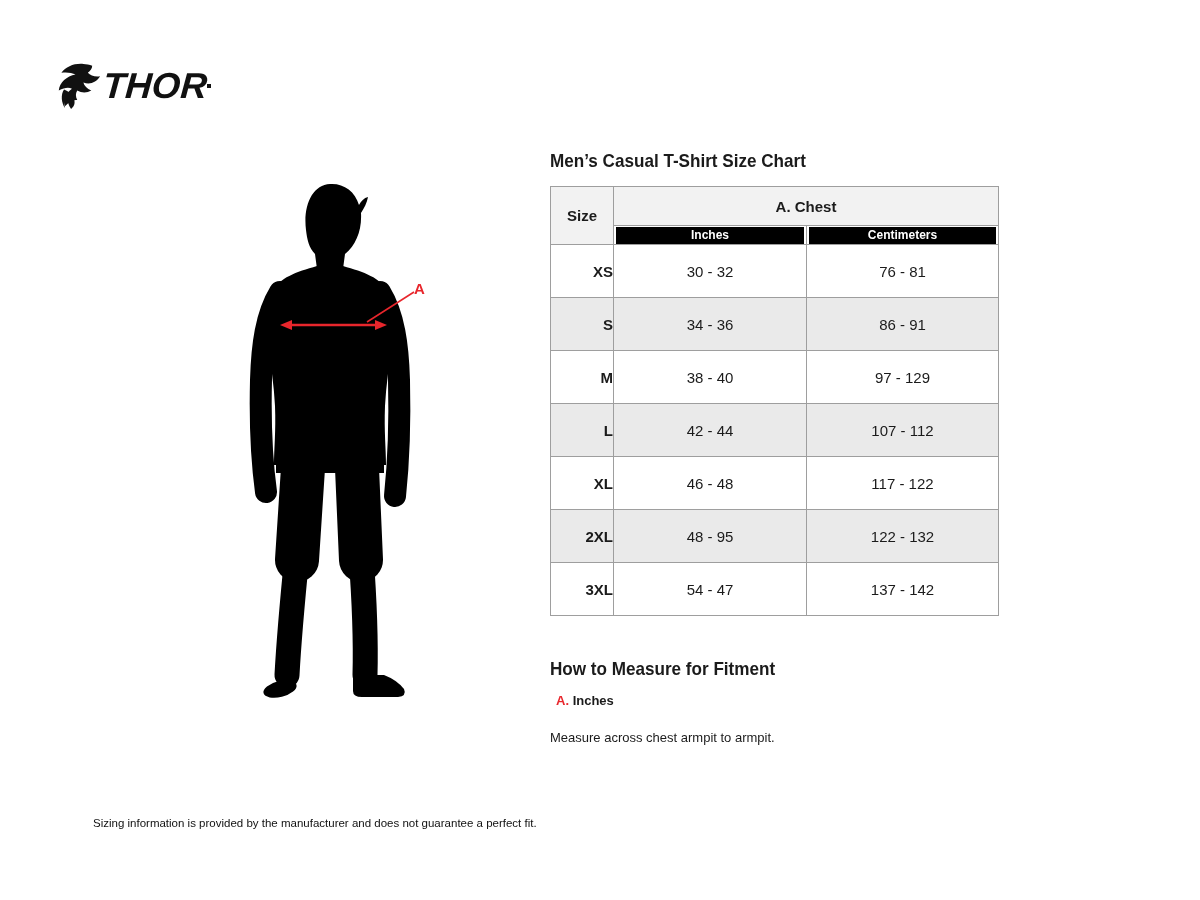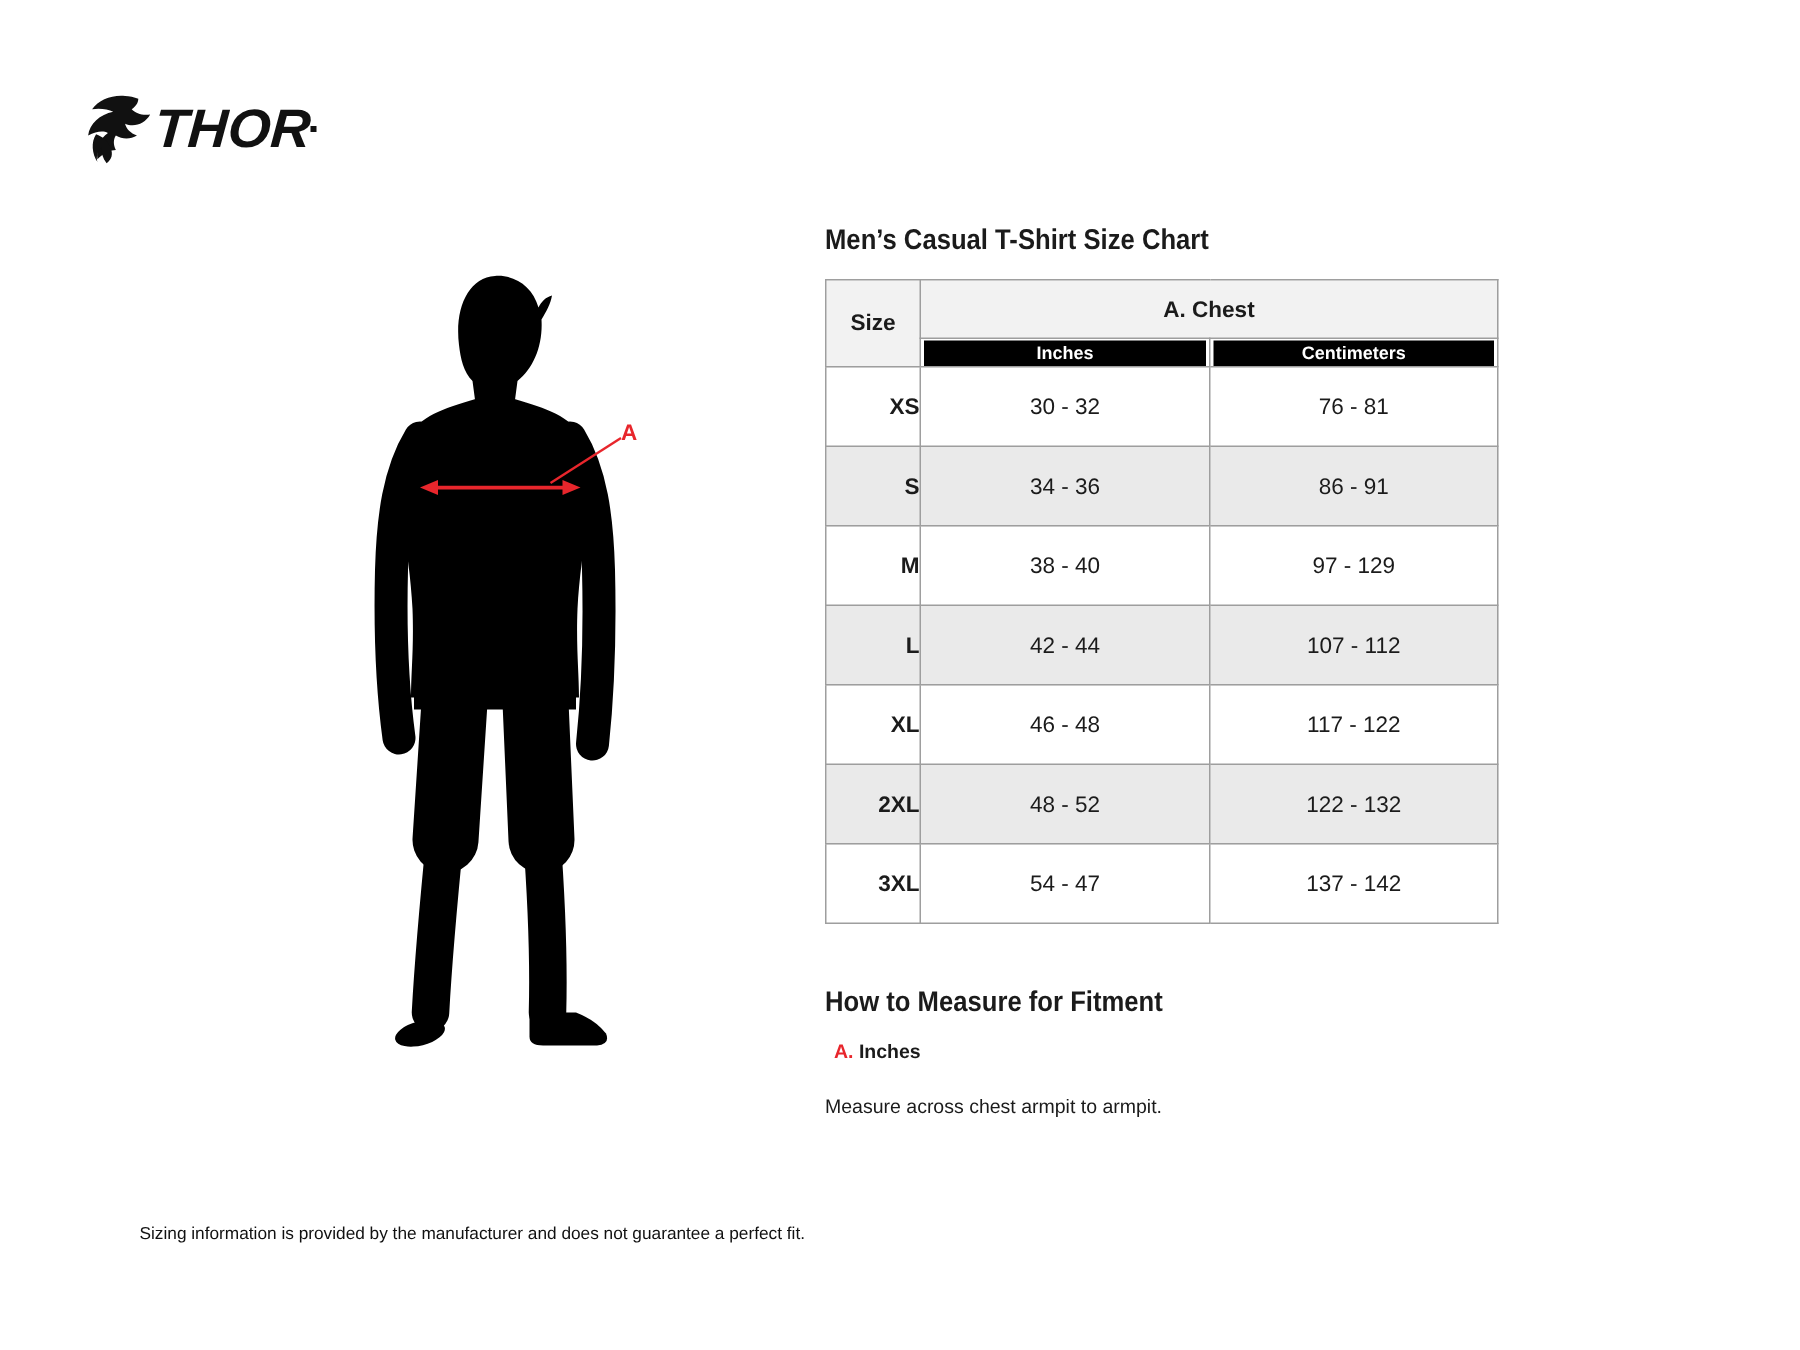--- a/index.html
+++ b/index.html
@@ -150,21 +150,21 @@
       <td>42 - 44</td>
       <td>107 - 112</td>
     </tr>
     <tr class="data-row">
       <td class="size-cell">XL</td>
       <td>46 - 48</td>
       <td>117 - 122</td>
     </tr>
     <tr class="data-row alt">
       <td class="size-cell">2XL</td>
-      <td>48 - 52</td>
+      <td>48 - 95</td>
       <td>122 - 132</td>
     </tr>
     <tr class="data-row">
       <td class="size-cell">3XL</td>
       <td>54 - 47</td>
       <td>137 - 142</td>
     </tr>
   </tbody>
     </table>
 </div>

